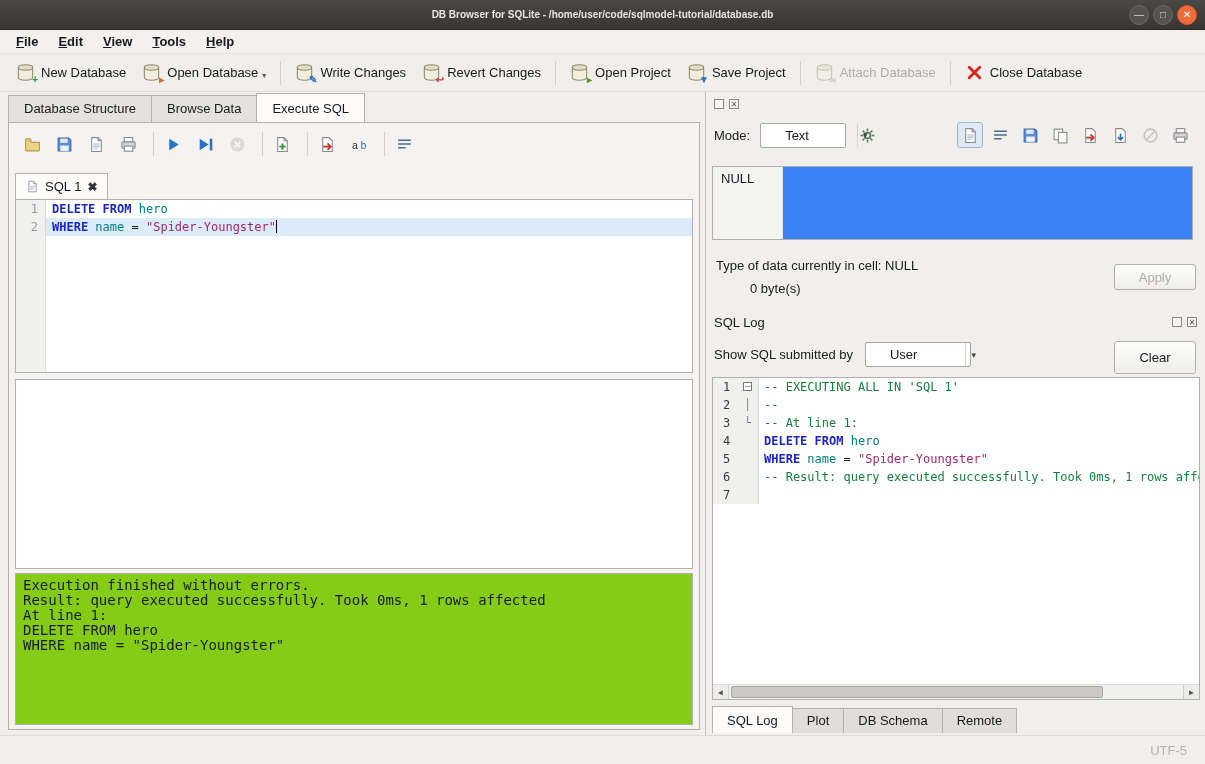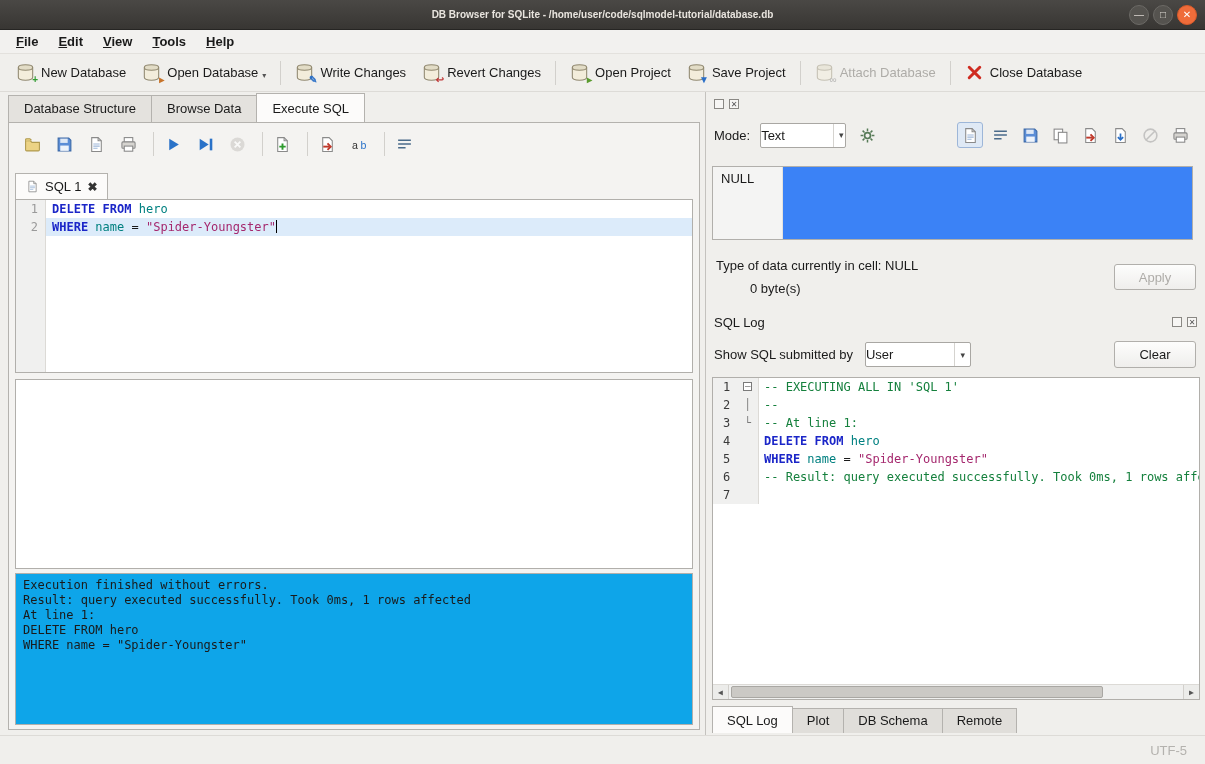--- a/index.html
+++ b/index.html
@@ -69,41 +69,41 @@
   .codeline .lnum { width:30px; flex:0 0 30px; text-align:right; padding-right:7px; color:#9a9a9a; background:#f0f0ef; border-right:1px solid #dcdad6; }
   .codeline .ltext { padding-left:6px; flex:1; overflow:hidden; }
   .codeline.hl .ltext { background:#dcebfa; }
   .tok-kw { color:#1b26c8; font-weight:bold; }
   .tok-id { color:#008080; }
   .tok-str { color:#a5286e; }
   .tok-com { color:#15803d; }
   .cursor { display:inline-block; width:1px; height:13px; background:#000; vertical-align:-2px; }
 
   .results { position:absolute; top:256px; left:6px; width:678px; height:190px; background:#fff; border:1px solid #b1afab; }
-  .message { position:absolute; top:450px; left:6px; width:678px; height:152px; background:#0ea5e9; border:1px solid #b1afab;
-    font-family:"DejaVu Sans Mono", monospace; font-size:12px; line-height:15px; padding:4px 7px; white-space:pre; overflow:hidden; }
+  .message { position:absolute; top:450px; left:6px; width:678px; height:152px; background:#84cc16; border:1px solid #b1afab;
+    font-family:"DejaVu Sans Mono", monospace; font-size:14px; line-height:15px; padding:4px 7px; white-space:pre; overflow:hidden; }
 
   
   .dockhead { position:absolute; left:0; width:100%; height:24px; display:flex; align-items:center; padding:0 8px; }
   .dockhead .dtitle { flex:1; }
   .dockbtns { display:flex; gap:5px; }
   .dockbox { width:10px; height:10px; border:1px solid #8a8884; background:#f7f6f4; font-size:8px; line-height:9px; text-align:center; color:#555; }
 
   .moderow { position:absolute; top:28px; left:8px; right:8px; height:30px; display:flex; align-items:center; }
-  .combo { height:25px; background:#fff; border:1px solid #a9a7a3; border-radius:2px; display:flex; align-items:center; padding-left:0; position:relative;gap:48px; }
+  .combo { height:25px; background:#fff; border:1px solid #a9a7a3; border-radius:2px; display:flex; align-items:center; padding-left:24px; position:relative;gap:48px; }
   .combo .carrow { margin-left:auto; border-left:1px solid #d5d3cf; align-self:stretch; display:flex; align-items:center; padding:0 5px; font-size:9px; color:#444; }
   .cellbox { position:absolute; top:74px; left:6px; width:481px; height:74px; background:#3b82f6; border:1px solid #b1afab; }
   .cellbox .cgut { position:absolute; top:0; left:0; bottom:0; width:70px; background:#f4f4f3; border-right:1px solid #e4e2de; }
   .cellnull { position:absolute; top:4px; left:8px; font-size:13px; }
   .infoline1 { position:absolute; top:166px; left:10px; }
   .infoline2 { position:absolute; top:189px; left:20px;margin-left:24px; }
   .pushbtn { background:linear-gradient(#fdfdfc,#efeeec); border:1px solid #b1afab; border-radius:3px;
     display:flex; align-items:center; justify-content:center; }
   .applybtn { position:absolute; top:172px; right:9px; width:82px; height:26px; color:#aeaca8; }
-  .clearbtn { position:absolute; top:249px; right:9px; width:82px; height:27px; }
+  .clearbtn { position:absolute; top:249px; right:9px; width:82px; height:33px; }
 
   .filterrow { position:absolute; top:249px; left:8px; height:27px; display:flex; align-items:center; }
 
   .logbox { position:absolute; top:285px; left:6px; width:488px; height:323px; background:#fff; border:1px solid #b1afab;
     overflow:hidden; font-family:"DejaVu Sans Mono", monospace; font-size:12px; }
   .logline { display:flex; height:18px; line-height:18px; white-space:pre; }
   .logline .lnum2 { flex:0 0 24px; padding-left:10px; color:#3a3a3a; background:#f0f0ef; }
   .logline .fold { flex:0 0 22px; background:#f0f0ef; border-right:1px solid #dcdad6; color:#7a7a7a;
     font-family:"DejaVu Sans", sans-serif; text-align:center; font-size:11px; }
   .logline .ltext { padding-left:5px; flex:1; overflow:hidden; }

